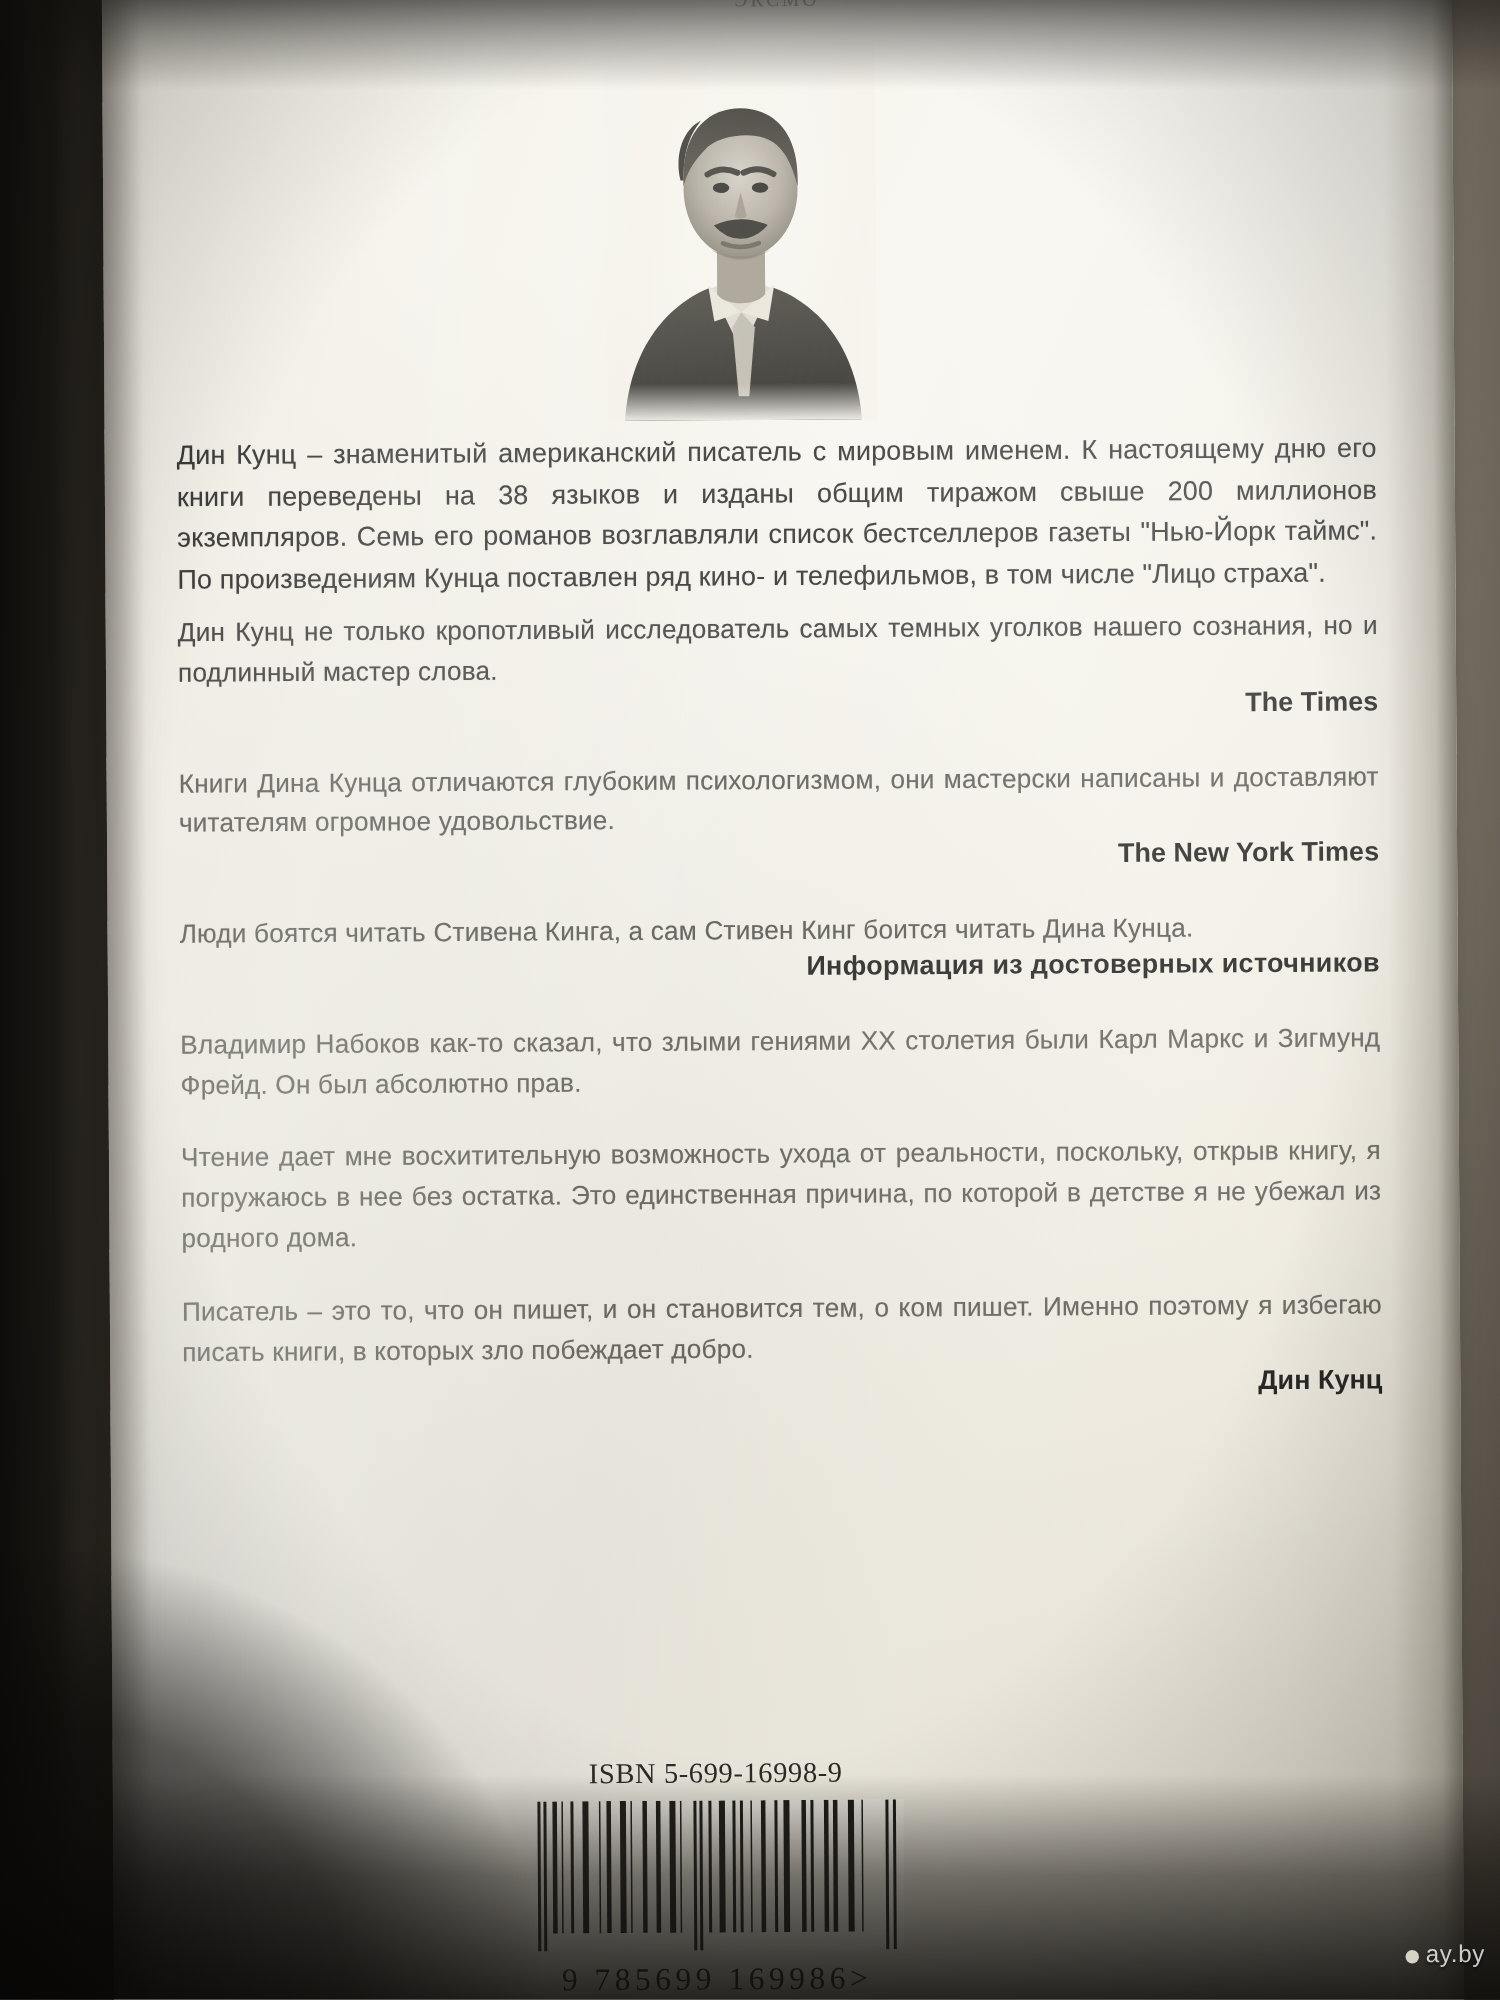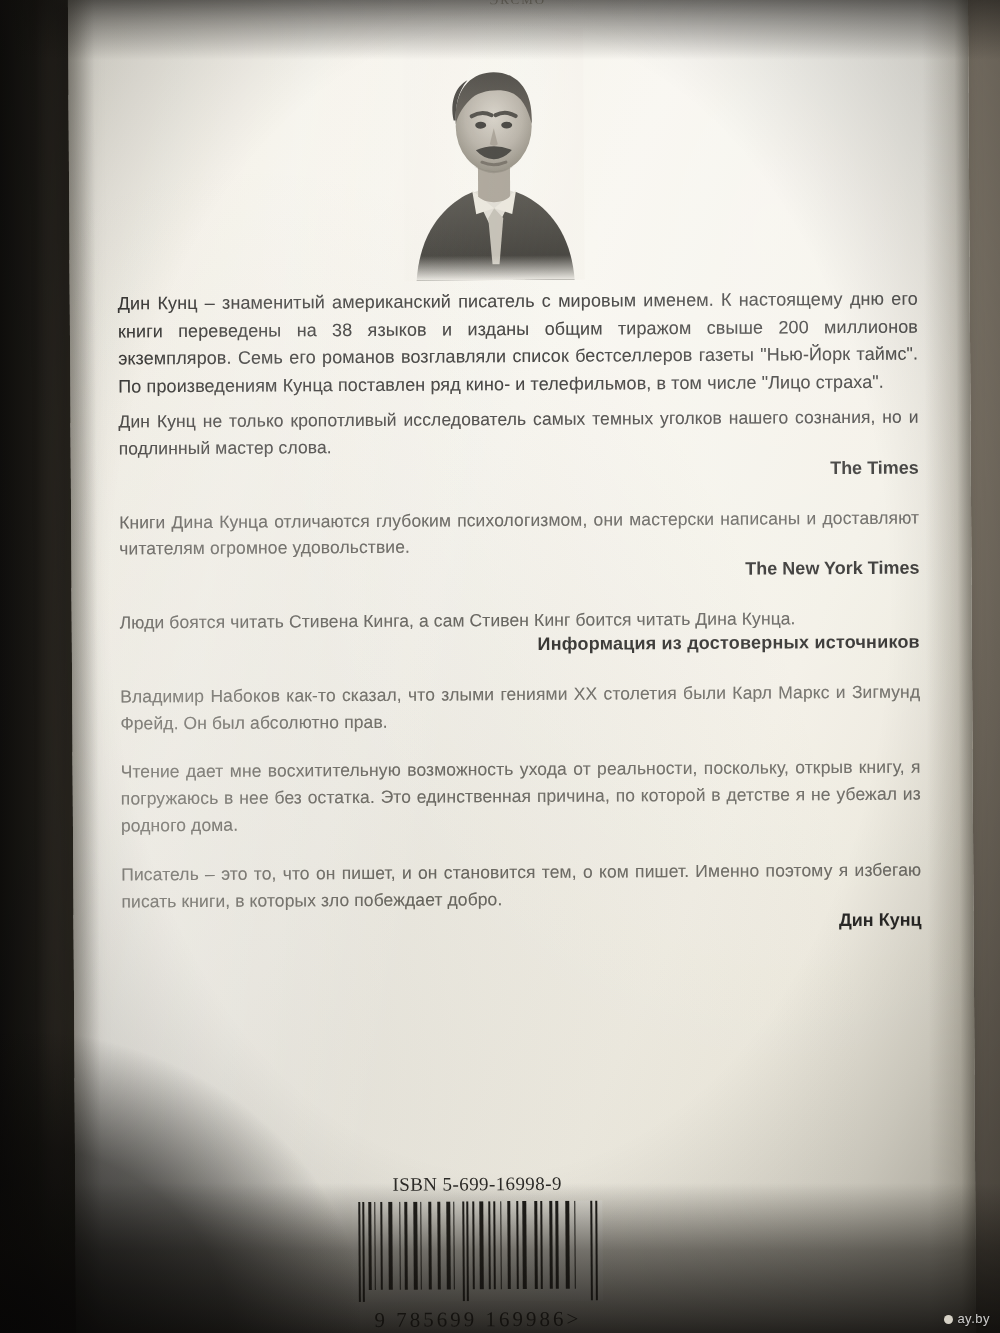--- a/index.html
+++ b/index.html
@@ -167,22 +167,22 @@
     font-size: 21px;
     letter-spacing: 3px;
     color: #1b1a18;
     white-space: nowrap;
   }
 
   
   .watermark {
     position: absolute;
     right: 10px;
-    bottom: 7px;
-    font-size: 13px;
+    bottom: 20px;
+    font-size: 16px;
     color: rgba(255,255,255,0.78);
     font-family: "Liberation Sans", sans-serif;
     letter-spacing: 0.5px;
     text-shadow: 0 1px 2px rgba(0,0,0,0.6);
   }
   .wm-dot {
     display: inline-block;
     width: 9px; height: 9px;
     border-radius: 50%;
     background: #d6d2c6;

